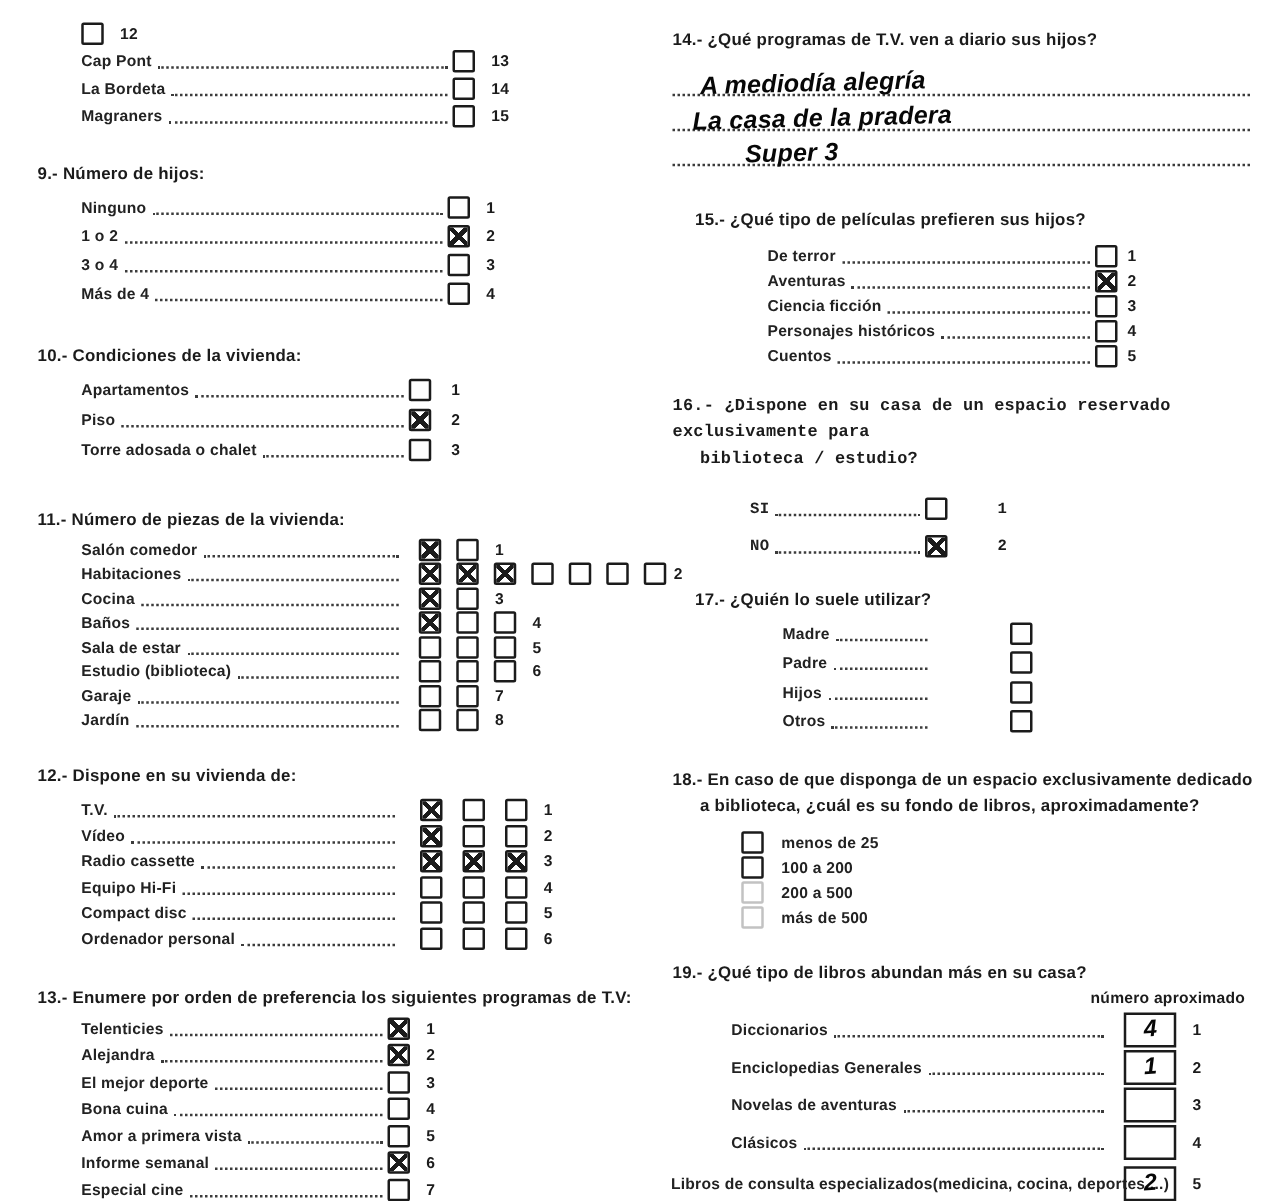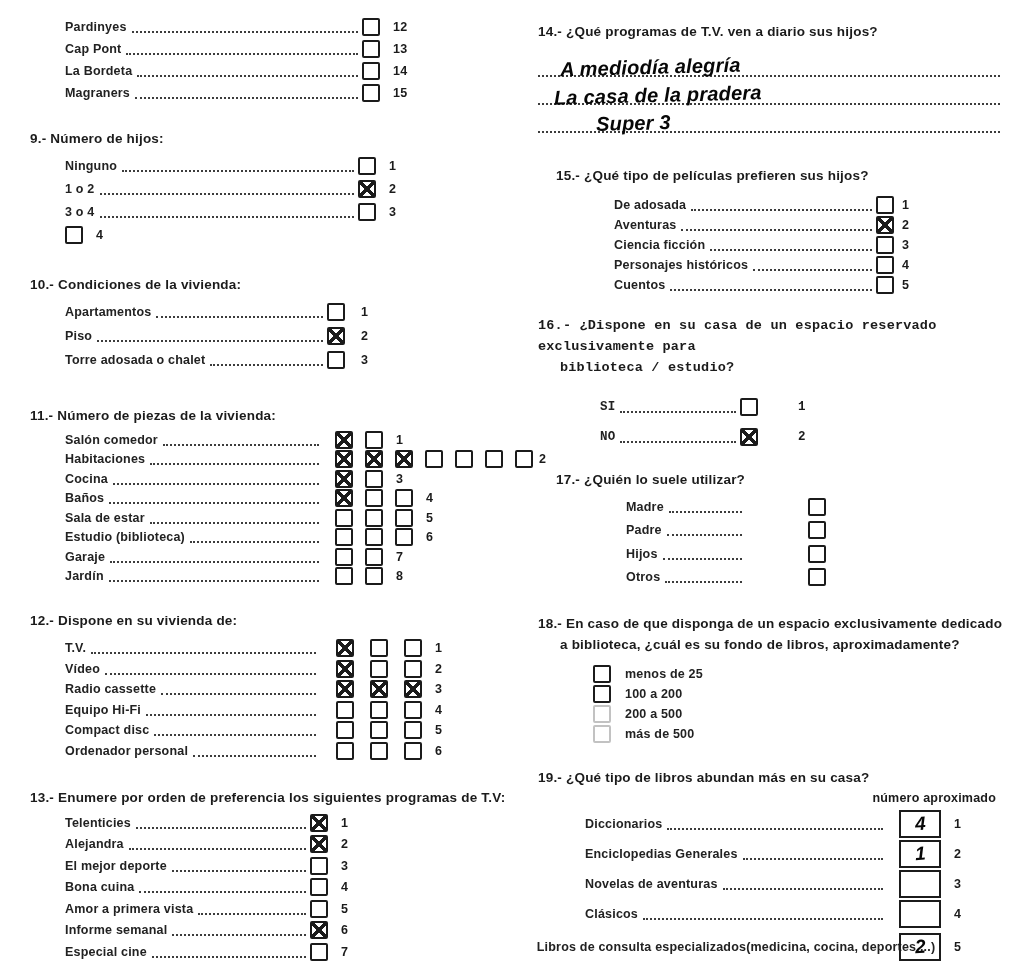--- a/index.html
+++ b/index.html
@@ -49,24 +49,20 @@
 </style>
 </head>
 <body>
 
 <div id="page">
 
   <div id="leftcol" class="col" style="top:16px;">
 
     <div class="s-bar">
       <div class="row">
-        <span class="lw">
-            <span class="lbl">Pardinyes</span>
-            <span class="dots"></span>
-          </span>
         <span class="cb"></span>
         <span class="num">12</span>
       </div>
       <div class="row">
         <span class="lw">
             <span class="lbl">Cap Pont</span>
             <span class="dots"></span>
           </span>
         <span class="cb"></span>
         <span class="num">13</span>
@@ -110,20 +106,24 @@
         </div>
         <div class="row">
           <span class="lw">
               <span class="lbl">3 o 4</span>
               <span class="dots"></span>
             </span>
           <span class="cb"></span>
           <span class="num">3</span>
         </div>
         <div class="row">
+          <span class="lw">
+              <span class="lbl">Más de 4</span>
+              <span class="dots"></span>
+            </span>
           <span class="cb"></span>
           <span class="num">4</span>
         </div>
       </div>
     </div>
 
     <div class="s-q10" style="margin-top:31px;">
       <div class="qtitle">10.- Condiciones de la vivienda:</div>
       <div class="items">
         <div class="row">
@@ -384,21 +384,21 @@
           <span class="hand" style="left:58px;">Super 3</span>
         </div>
       </div>
     </div>
 
     <div class="s-q15" style="margin-top:35px;padding-left:18px;">
       <div class="qtitle">15.- ¿Qué tipo de películas prefieren sus hijos?</div>
       <div class="items">
         <div class="row">
           <span class="lw">
-              <span class="lbl">De adosada</span>
+              <span class="lbl">De terror</span>
               <span class="dots"></span>
             </span>
           <span class="cb"></span>
           <span class="num">1</span>
         </div>
         <div class="row">
           <span class="lw">
               <span class="lbl">Aventuras</span>
               <span class="dots"></span>
             </span>

